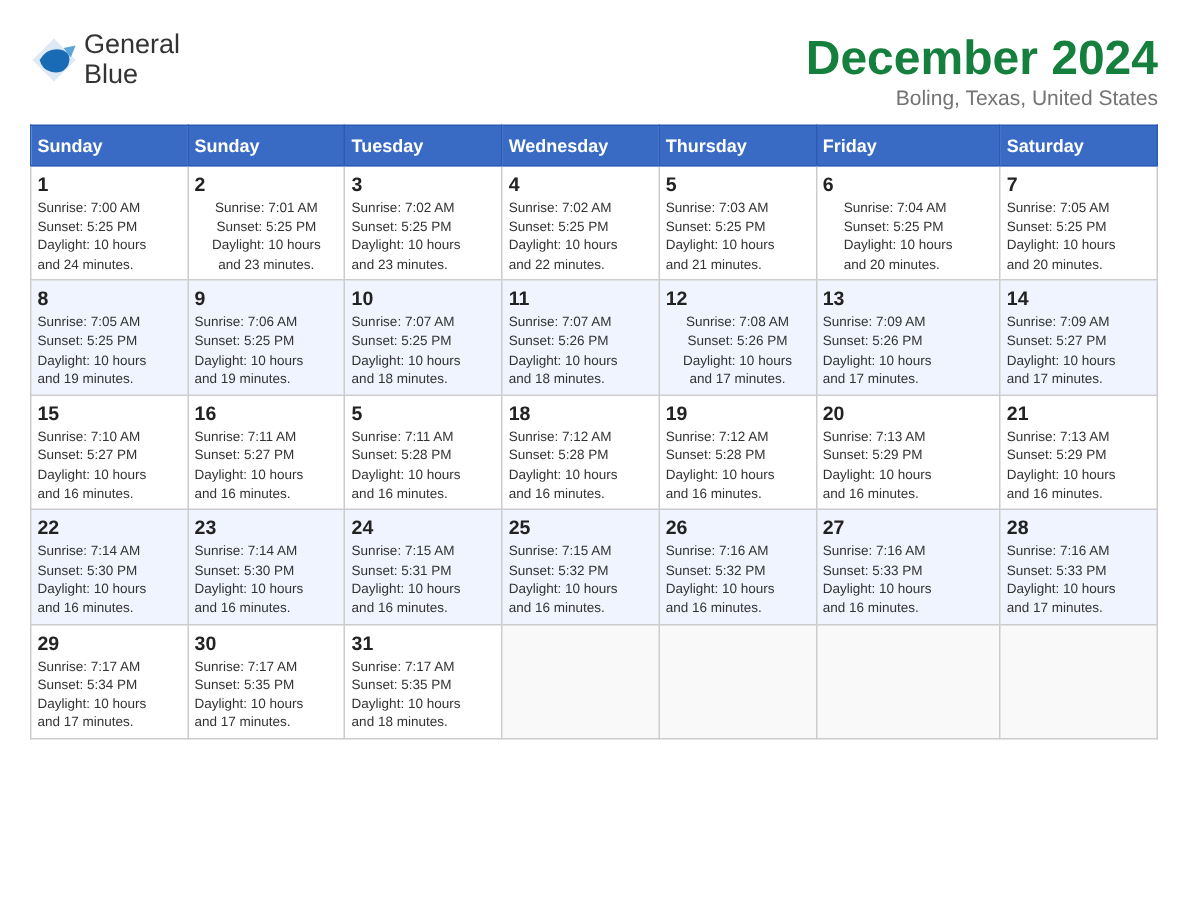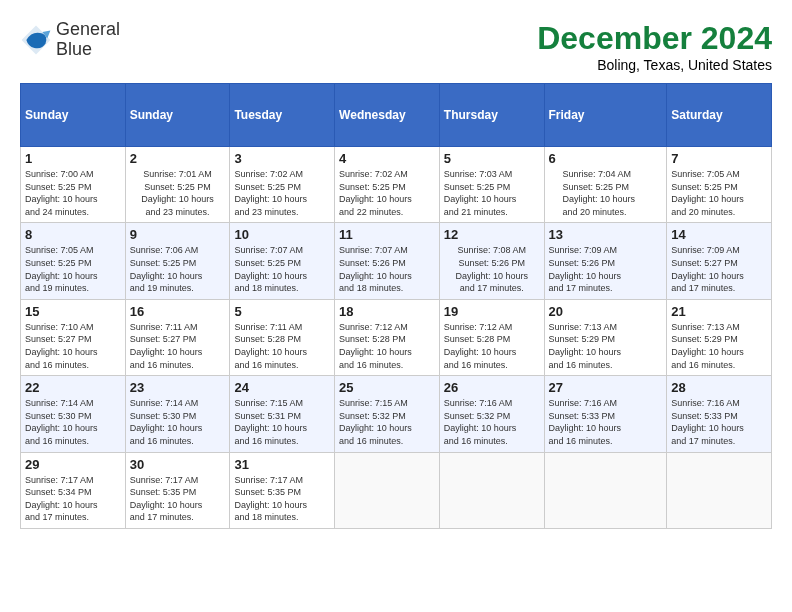--- a/index.html
+++ b/index.html
@@ -37,31 +37,31 @@
     .title-area {
       text-align: right;
     }
     .month-title {
       font-size: 32px;
       font-weight: bold;
       color: #15803d;
     }
     .location-title {
       font-size: 14px;
-      color: #000000;
+      color: #737373;
     }
     table {
       width: 100%;
       border-collapse: collapse;
       font-size: 10px;
     }
     thead tr th {
       background-color: #3a6bc4;
       color: #fff;
-      padding: 24px 4px;
+      padding: 6px 4px;
       text-align: left;
       font-size: 12px;
       font-weight: bold;
       border: 1px solid #2a5ab4;
     }
     tbody tr td {
       border: 1px solid #ccc;
       padding: 4px;
       vertical-align: top;
       height: 75px;

